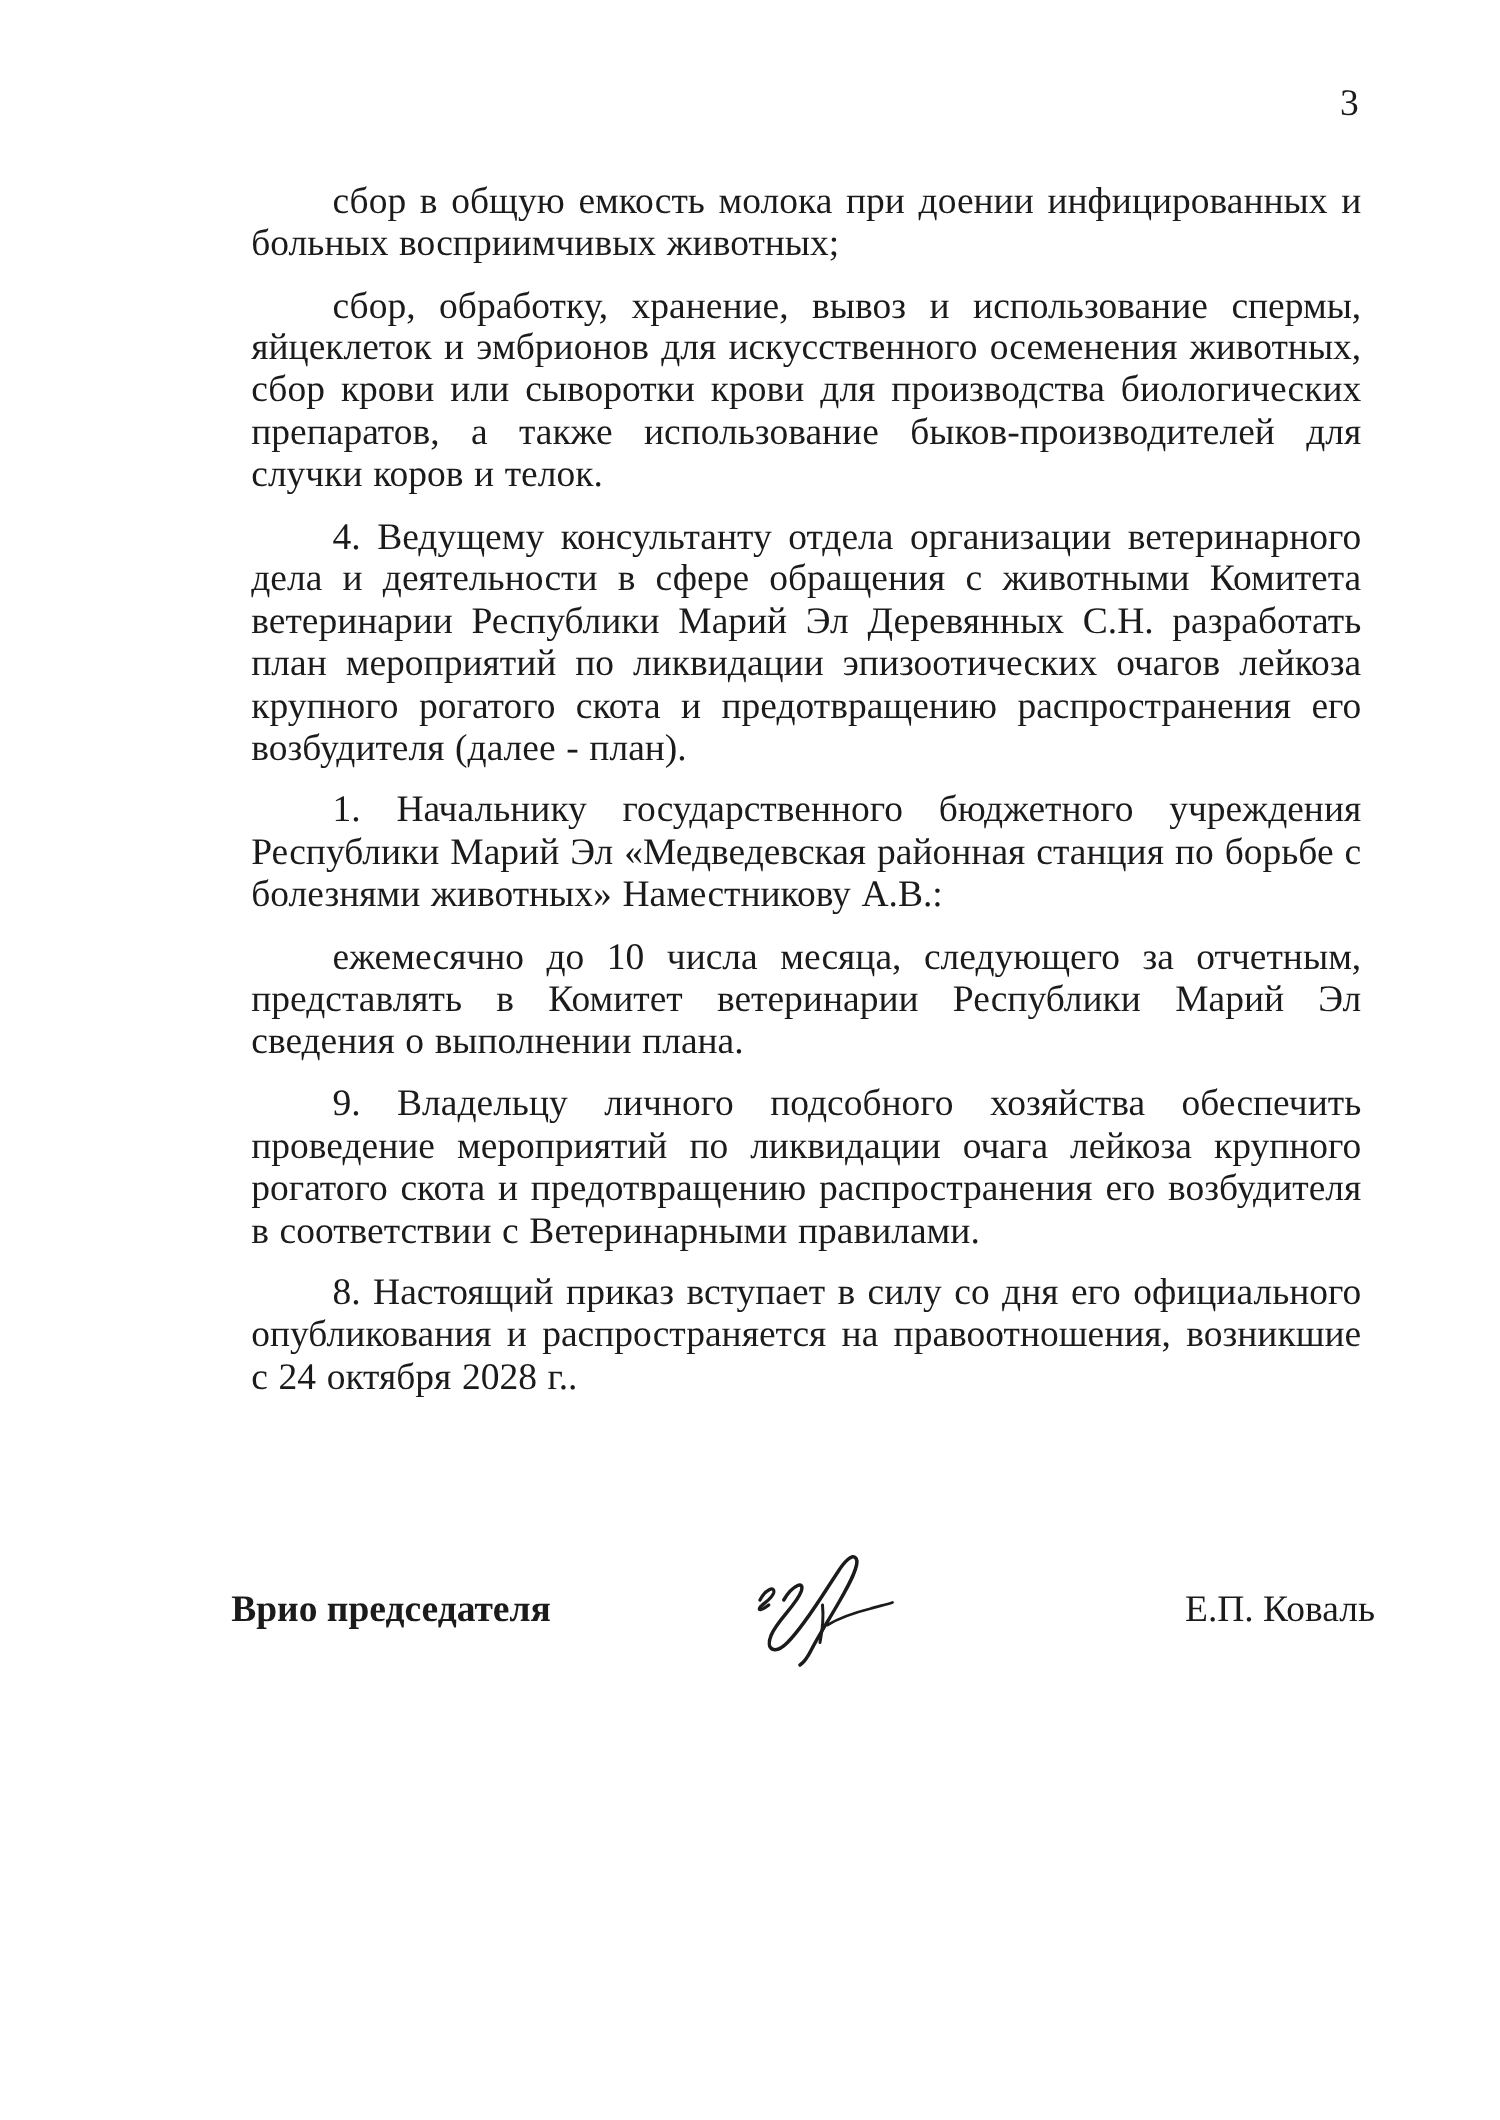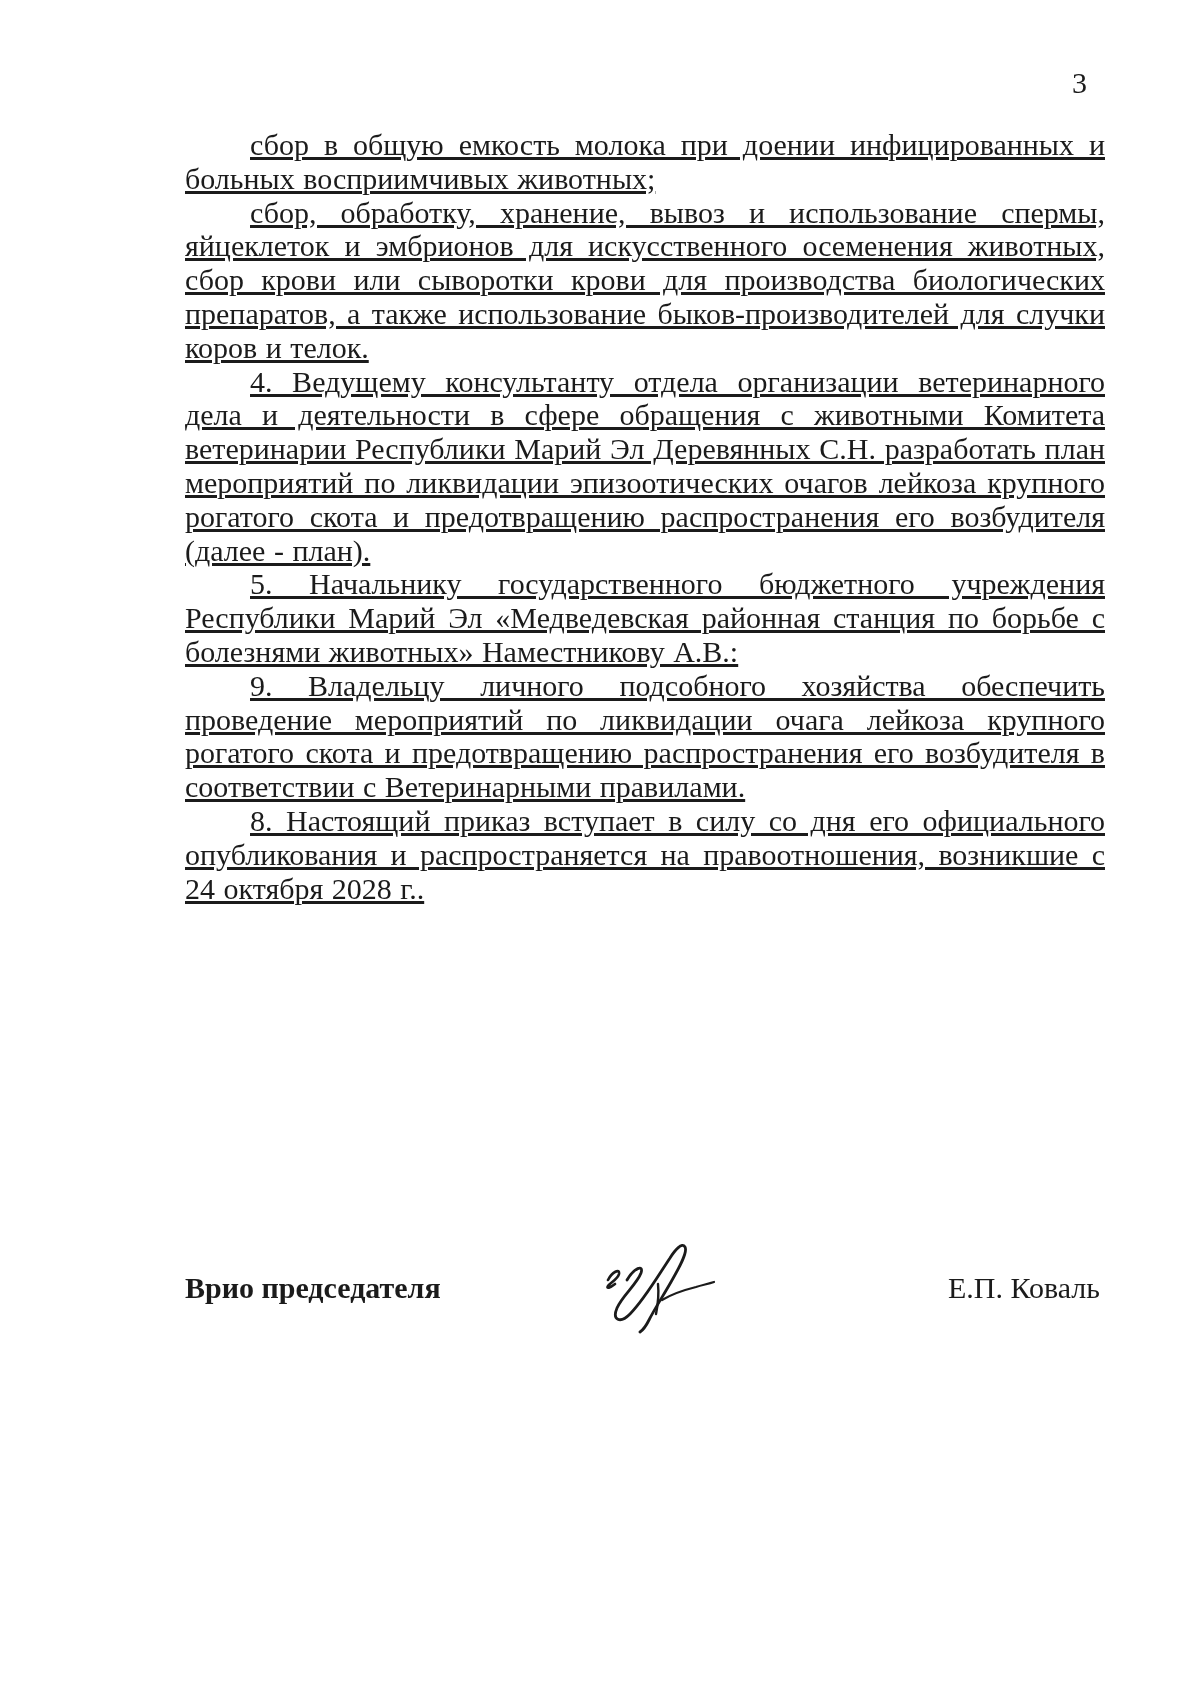--- a/index.html
+++ b/index.html
@@ -26,25 +26,24 @@
   .body-text {
     position: absolute;
     top: 128px;
     left: 185px;
     width: 920px;
     font-size: 30px;
     line-height: 33.8px;
     text-align: justify;
   }
   .body-text p {
-    margin: 0;
+    margin: 16px;
     padding: 0;
     text-indent: 65px;
     word-spacing: 1px;
-    text-decoration: underline;
   }
   .signer-title {
     position: absolute;
     top: 1271px;
     left: 185px;
     font-size: 30px;
     line-height: 34px;
     white-space: nowrap;
     font-weight: bold;
   }
@@ -68,21 +67,22 @@
 <body>
 
 <div class="page">
 
   <div class="page-number">3</div>
 
   <div class="body-text">
     <p>сбор в общую емкость молока при доении инфицированных и больных восприимчивых животных;</p>
     <p>сбор, обработку, хранение, вывоз и использование спермы, яйцеклеток и эмбрионов для искусственного осеменения животных, сбор крови или сыворотки крови для производства биологических препаратов, а также использование быков-производителей для случки коров и телок.</p>
     <p>4. Ведущему консультанту отдела организации ветеринарного дела и деятельности в сфере обращения с животными Комитета ветеринарии Республики Марий Эл Деревянных С.Н. разработать план мероприятий по ликвидации эпизоотических очагов лейкоза крупного рогатого скота и предотвращению распространения его возбудителя (далее - план).</p>
-    <p>5. Начальнику государственного бюджетного учреждения Республики Марий Эл «Медведевская районная станция по борьбе с болезнями животных» Наместникову А.В.:</p>
+    <p>1. Начальнику государственного бюджетного учреждения Республики Марий Эл «Медведевская районная станция по борьбе с болезнями животных» Наместникову А.В.:</p>
+    <p>ежемесячно до 10 числа месяца, следующего за отчетным, представлять в Комитет ветеринарии Республики Марий Эл сведения о выполнении плана.</p>
     <p>9. Владельцу личного подсобного хозяйства обеспечить проведение мероприятий по ликвидации очага лейкоза крупного рогатого скота и предотвращению распространения его возбудителя в соответствии с Ветеринарными правилами.</p>
     <p>8. Настоящий приказ вступает в силу со дня его официального опубликования и распространяется на правоотношения, возникшие с 24 октября 2028 г..</p>
   </div>
 
   <div class="signer-title">Врио председателя</div>
 
   <svg class="signature-svg" viewBox="0 0 130 104" fill="none" xmlns="http://www.w3.org/2000/svg">
 
     <path d="M12,44 C16,36 24,32 23,38 C22,43 14,47 12,50 C10,53 14,52 19,48" stroke="#1b1b1b" stroke-width="2.6" stroke-linecap="round" fill="none"></path>
 

